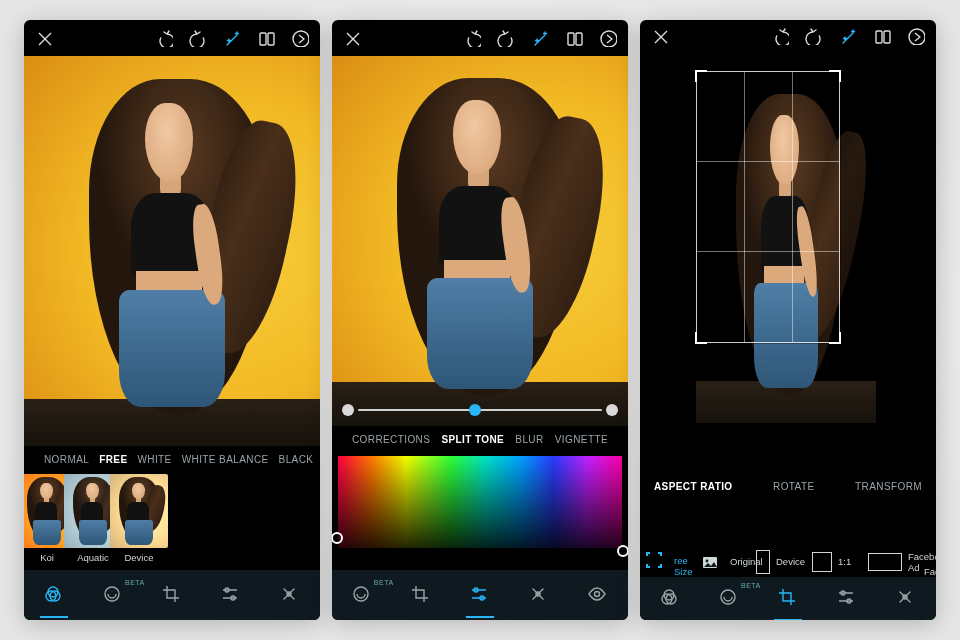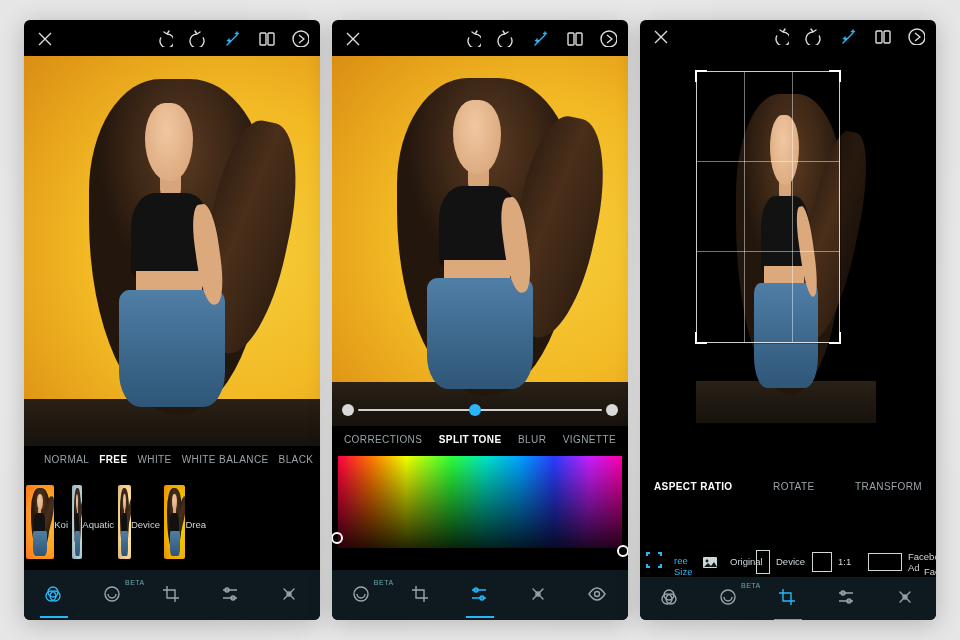--- a/index.html
+++ b/index.html
@@ -125,21 +125,21 @@
   }
   .cat { color:#9aa4aa; white-space:nowrap; cursor:pointer; }
   .cat.active { color:#fff; font-weight:700; }
   .catrow.crop-tabs { justify-content:space-between; padding:0 14px; }
 
   
   .thumbs {
     display:flex; gap:4px; padding:2px 2px 0; height:98px;
     overflow:hidden;
   }
-  .thumb { width:42px; display:flex; flex-direction:row; align-items:center; cursor:pointer; }
+  .thumb { width:42px; display:flex; flex-direction:column; align-items:center; cursor:pointer; }
   .thumb .mini { width:58px; height:74px; border-radius:2px; overflow:hidden; position:relative; }
   .thumb .mini .portrait-bg { position:absolute; inset:0; }
   .thumb .mini .hair{left:16%;top:4%;width:68%;height:88%;}
   .thumb .mini .face{left:38%;top:12%;width:22%;height:22%;}
   .thumb .mini .neck{left:44%;top:32%;width:10%;height:8%;}
   .thumb .mini .tank{left:30%;top:38%;width:38%;height:26%;background:#111;}
   .thumb .mini .jeans{left:26%;top:62%;width:48%;height:34%;}
   .thumb .label { margin-top:4px; font-size:9.5px; color:#cfd6da; }
   .koi   .portrait-bg{filter:hue-rotate(-25deg) saturate(1.3) contrast(1.1);}
   .aquatic .portrait-bg{filter:grayscale(.1) brightness(1.15) hue-rotate(160deg) saturate(.2);}
@@ -345,31 +345,20 @@
         <div class="mini">
           <div class="portrait-bg"></div>
           <div class="hair"></div>
           <div class="neck"></div>
           <div class="face"></div>
           <div class="tank"></div>
           <div class="jeans"></div>
         </div>
         <span class="label">Device</span>
       </div>
-      <div class="thumb dream">
-        <div class="mini">
-          <div class="portrait-bg"></div>
-          <div class="hair"></div>
-          <div class="neck"></div>
-          <div class="face"></div>
-          <div class="tank"></div>
-          <div class="jeans"></div>
-        </div>
-        <span class="label">Drea</span>
-      </div>
     </div>
 
   <div class="toolbar">
     <span class="tool active">
         <svg>
           <use href="#i-looks"></use>
         </svg>
       </span>
     <span class="tool">
         <svg>
@@ -443,21 +432,21 @@
       <div class="arm"></div>
     <div class="slider">
       <div class="dot"></div>
       <div class="track">
           <div class="handle" id="p2-handle" style="left: calc(48% - 6px);"></div>
         </div>
       <div class="dot"></div>
     </div>
   </div>
 
-  <div class="catrow" id="p2-cats" style="justify-content:space-between;padding:0 12px;">
+  <div class="catrow" id="p2-cats" style="justify-content:space-between;padding:0 20px;">
       <span class="cat">CORRECTIONS</span>
       <span class="cat active">SPLIT TONE</span>
       <span class="cat">BLUR</span>
       <span class="cat">VIGNETTE</span>
     </div>
 
   <div class="spectrum-wrap">
     <div class="spectrum"></div>
     <div class="spec-knob a"></div>
     <div class="spec-knob b"></div>

